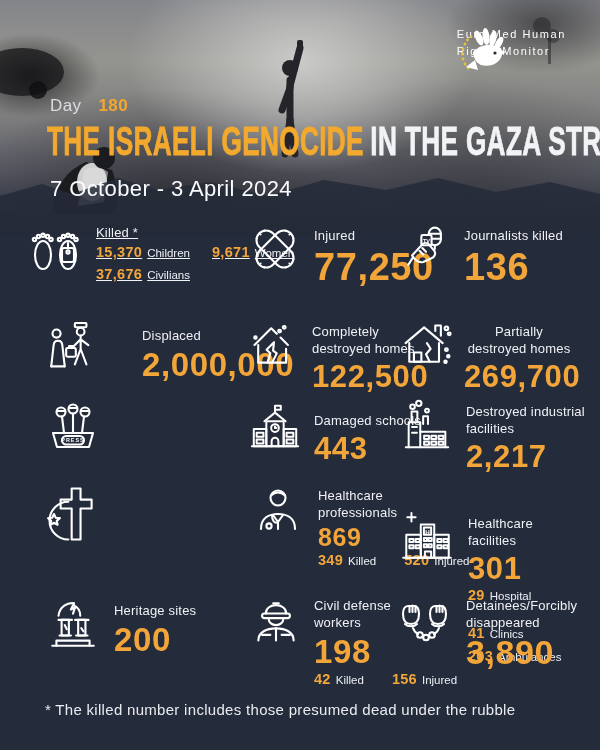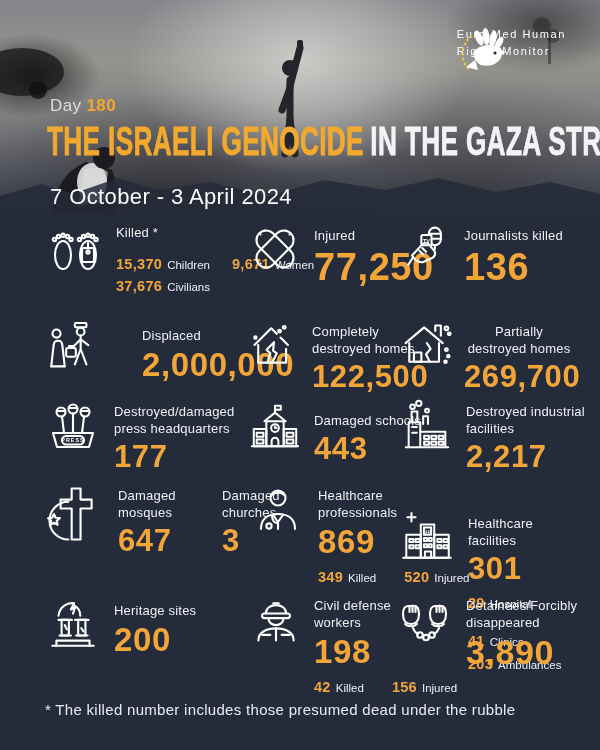--- a/index.html
+++ b/index.html
@@ -17,36 +17,36 @@
       radial-gradient(280px 160px at 78% 84%, rgba(52,52,56,.65), transparent 75%),
       linear-gradient(180deg,#84858a 0%,#94948f 26%,#7d7d7e 50%,#565862 74%,#2d3342 92%,#242B3B 100%);}
   .hero svg{position:absolute;top:0;left:0;}
 
   
   .logo{position:absolute;top:26px;right:34px;display:flex;align-items:center;gap:8px;}
   .logo-text{color:#fff;font-size:11px;letter-spacing:1.6px;line-height:1.55;font-weight:500;}
 
   
   .dayline{position:absolute;left:50px;top:96px;font-size:17px;letter-spacing:.4px;color:#DCDDE1;}
-  .dayline b{color:#F2A72E;font-weight:700;margin-left:5px;}
+  .dayline b{color:#F2A72E;font-weight:700;margin-left:17px;}
   .title{position:absolute;left:47px;top:118px;font-size:41px;font-weight:700;white-space:nowrap;
          transform:scaleX(.64);transform-origin:left center;letter-spacing:.5px;
          -webkit-text-stroke:.8px currentColor;color:#F2F3F5;}
   .title .hl{color:#F3A92E;-webkit-text-stroke:.8px #F3A92E;margin-right:10px;}
-  .dateline{position:absolute;left:50px;top:184px;font-size:22px;font-weight:500;color:#FAFBFC;letter-spacing:.4px;}
+  .dateline{position:absolute;left:50px;top:176px;font-size:22px;font-weight:500;color:#FAFBFC;letter-spacing:.4px;}
 
   
   .cell{position:absolute;display:flex;gap:12px;color:var(--ink);align-items:flex-start;}
   .ic{flex:0 0 auto;}
   .txt{padding-top:5px;}
   .label{font-size:13px;line-height:1.32;font-weight:500;color:#F0F1F5;letter-spacing:.2px;}
   .value{font-weight:700;color:var(--accent);line-height:1.08;margin-top:3px;letter-spacing:.6px;}
   .v-xl{font-size:38px;} .v-lg{font-size:31px;}
-  .subs{display:flex;gap:22px;margin-top:8px;align-items:baseline;flex-wrap:wrap;}
-  .subs.tight{margin-top:14px;}
+  .subs{display:flex;gap:22px;align-items:baseline;flex-wrap:wrap;}
+  .subs.tight{margin-top:2px;}
   .sub{white-space:nowrap;}
   .sub .n{color:var(--accent);font-weight:700;font-size:14.5px;margin-right:5px;letter-spacing:.3px;}
   .sub .t{color:#EDEFF3;font-size:11.5px;font-weight:500;}
   .w78{width:78px;} .w92{width:92px;} .w105{width:105px;} .w110{width:110px;}
   .w135{width:135px;} .w150{width:150px;}
   .duo{display:flex;gap:26px;}
 
   .footnote{position:absolute;left:45px;top:701px;font-size:15px;color:#E9EBEF;
             letter-spacing:.3px;font-weight:500;}
 
@@ -118,21 +118,21 @@
 
     <div class="dayline">
       <span>Day</span><b>180</b>
     </div>
     <div class="title">
       <span class="hl">THE ISRAELI GENOCIDE</span><span>IN THE GAZA STRIP</span>
     </div>
     <div class="dateline">7 October - 3 April 2024</div>
   </div>
 
-  <div class="cell" style="left:48px;top:219px;">
+  <div class="cell" style="left:28px;top:219px;text-decoration:underline;">
     <svg class="ic line" width="56" height="62" viewBox="0 0 56 56">
       <g fill="none" stroke="#fff" stroke-width="2.1" stroke-linecap="round" stroke-linejoin="round">
         <ellipse cx="15" cy="33" rx="8" ry="14"></ellipse>
         <circle cx="6.5" cy="17.5" r="1.7"></circle>
           <circle cx="10.5" cy="14.5" r="1.7"></circle>
           <circle cx="15" cy="13.3" r="1.7"></circle>
           <circle cx="19.5" cy="14.5" r="1.7"></circle>
           <circle cx="23" cy="17.5" r="1.7"></circle>
         <ellipse cx="40" cy="33" rx="8" ry="14"></ellipse>
         <circle cx="31.5" cy="17.5" r="1.7"></circle>
@@ -267,24 +267,20 @@
         <circle cx="16" cy="14" r="4.5"></circle>
           <circle cx="28" cy="11" r="4.5"></circle>
           <circle cx="40" cy="14" r="4.5"></circle>
         <path d="M12.5 13 h7 M24.5 10 h7 M36.5 13 h7"></path>
         <path d="M17 18.5 L19 35 M28 15.5 V35 M39 18.5 L37 35"></path>
         <path d="M8 35 h40 l-4 14 h-32 z"></path>
         <rect x="17" y="38" width="22" height="8.5" rx="4.2" fill="#242B3B"></rect>
       </g>
       <text x="28" y="44.4" font-size="5.4" fill="#fff" text-anchor="middle" font-weight="bold" letter-spacing="1">PRESS</text>
     </svg>
-    <div class="txt">
-      <div class="label w150">Destroyed/damaged press headquarters</div>
-      <div class="value v-lg">177</div>
-    </div>
   </div>
 
   <div class="cell" style="left:248px;top:402px;">
     <svg class="ic line" width="54" height="54" viewBox="0 0 56 56">
       <g fill="none" stroke="#fff" stroke-width="2" stroke-linecap="round" stroke-linejoin="round">
         <rect x="6" y="28" width="13" height="18"></rect>
           <rect x="37" y="28" width="13" height="18"></rect>
         <rect x="19" y="20" width="18" height="26"></rect>
         <path d="M17 20 L28 11 L39 20"></path>
         <path d="M28 11 V4 h6 v4 h-6"></path>
@@ -331,47 +327,37 @@
   </div>
 
   <div class="cell" style="left:44px;top:482px;">
     <svg class="ic line" width="62" height="64" viewBox="0 0 56 56">
       <g fill="none" stroke="#fff" stroke-width="2.1" stroke-linecap="round" stroke-linejoin="round">
         <path d="M25 5 h8 v10 h10 v8 h-10 v28 h-8 v-28 h-10 v-8 h10 z"></path>
         <path d="M22 17 a16.5 16.5 0 1 0 0 34 a13 13 0 1 1 0-34 z" fill="#242B3B"></path>
         <path d="M9 28 l1.6 3.4 3.7.3 -2.8 2.5 .8 3.6 -3.3-1.9 -3.3 1.9 .8-3.6 -2.8-2.5 3.7-.3 z"></path>
       </g>
     </svg>
-    <div class="duo">
-      <div class="txt">
-        <div class="label w78">Damaged mosques</div>
-        <div class="value v-lg">647</div>
-      </div>
-      <div class="txt">
-        <div class="label w78">Damaged churches</div>
-        <div class="value v-lg">3</div>
-      </div>
-    </div>
   </div>
 
   <div class="cell" style="left:250px;top:482px;">
     <svg class="ic line" width="56" height="58" viewBox="0 0 56 56">
       <g fill="none" stroke="#fff" stroke-width="2.1" stroke-linecap="round" stroke-linejoin="round">
         <circle cx="28" cy="15" r="7.5"></circle>
         <path d="M21 12.5 q7-6 14 0"></path>
         <path d="M11 46 c0-11 8-15 17-15 c9 0 17 4 17 15"></path>
         <path d="M23 32 l5 7 5-7"></path>
         <path d="M28 39 v7"></path>
         <path d="M22 32 c0 6 2.5 8.5 6 7.5"></path>
         <circle cx="19" cy="43" r="2.6"></circle>
       </g>
     </svg>
     <div class="txt">
       <div class="label w105">Healthcare professionals</div>
-      <div class="value" style="font-size:33px;">869</div>
+      <div class="value" style="font-size:25px;">869</div>
       <div class="subs" style="gap:28px;">
         <span class="sub"><span class="n">349</span><span class="t">Killed</span></span>
         <span class="sub"><span class="n">520</span><span class="t">Injured</span></span>
       </div>
     </div>
   </div>
 
   <div class="cell" style="left:398px;top:510px;">
     <svg class="ic line" width="58" height="58" viewBox="0 0 56 56">
       <g fill="none" stroke="#fff" stroke-width="2" stroke-linecap="round" stroke-linejoin="round">

